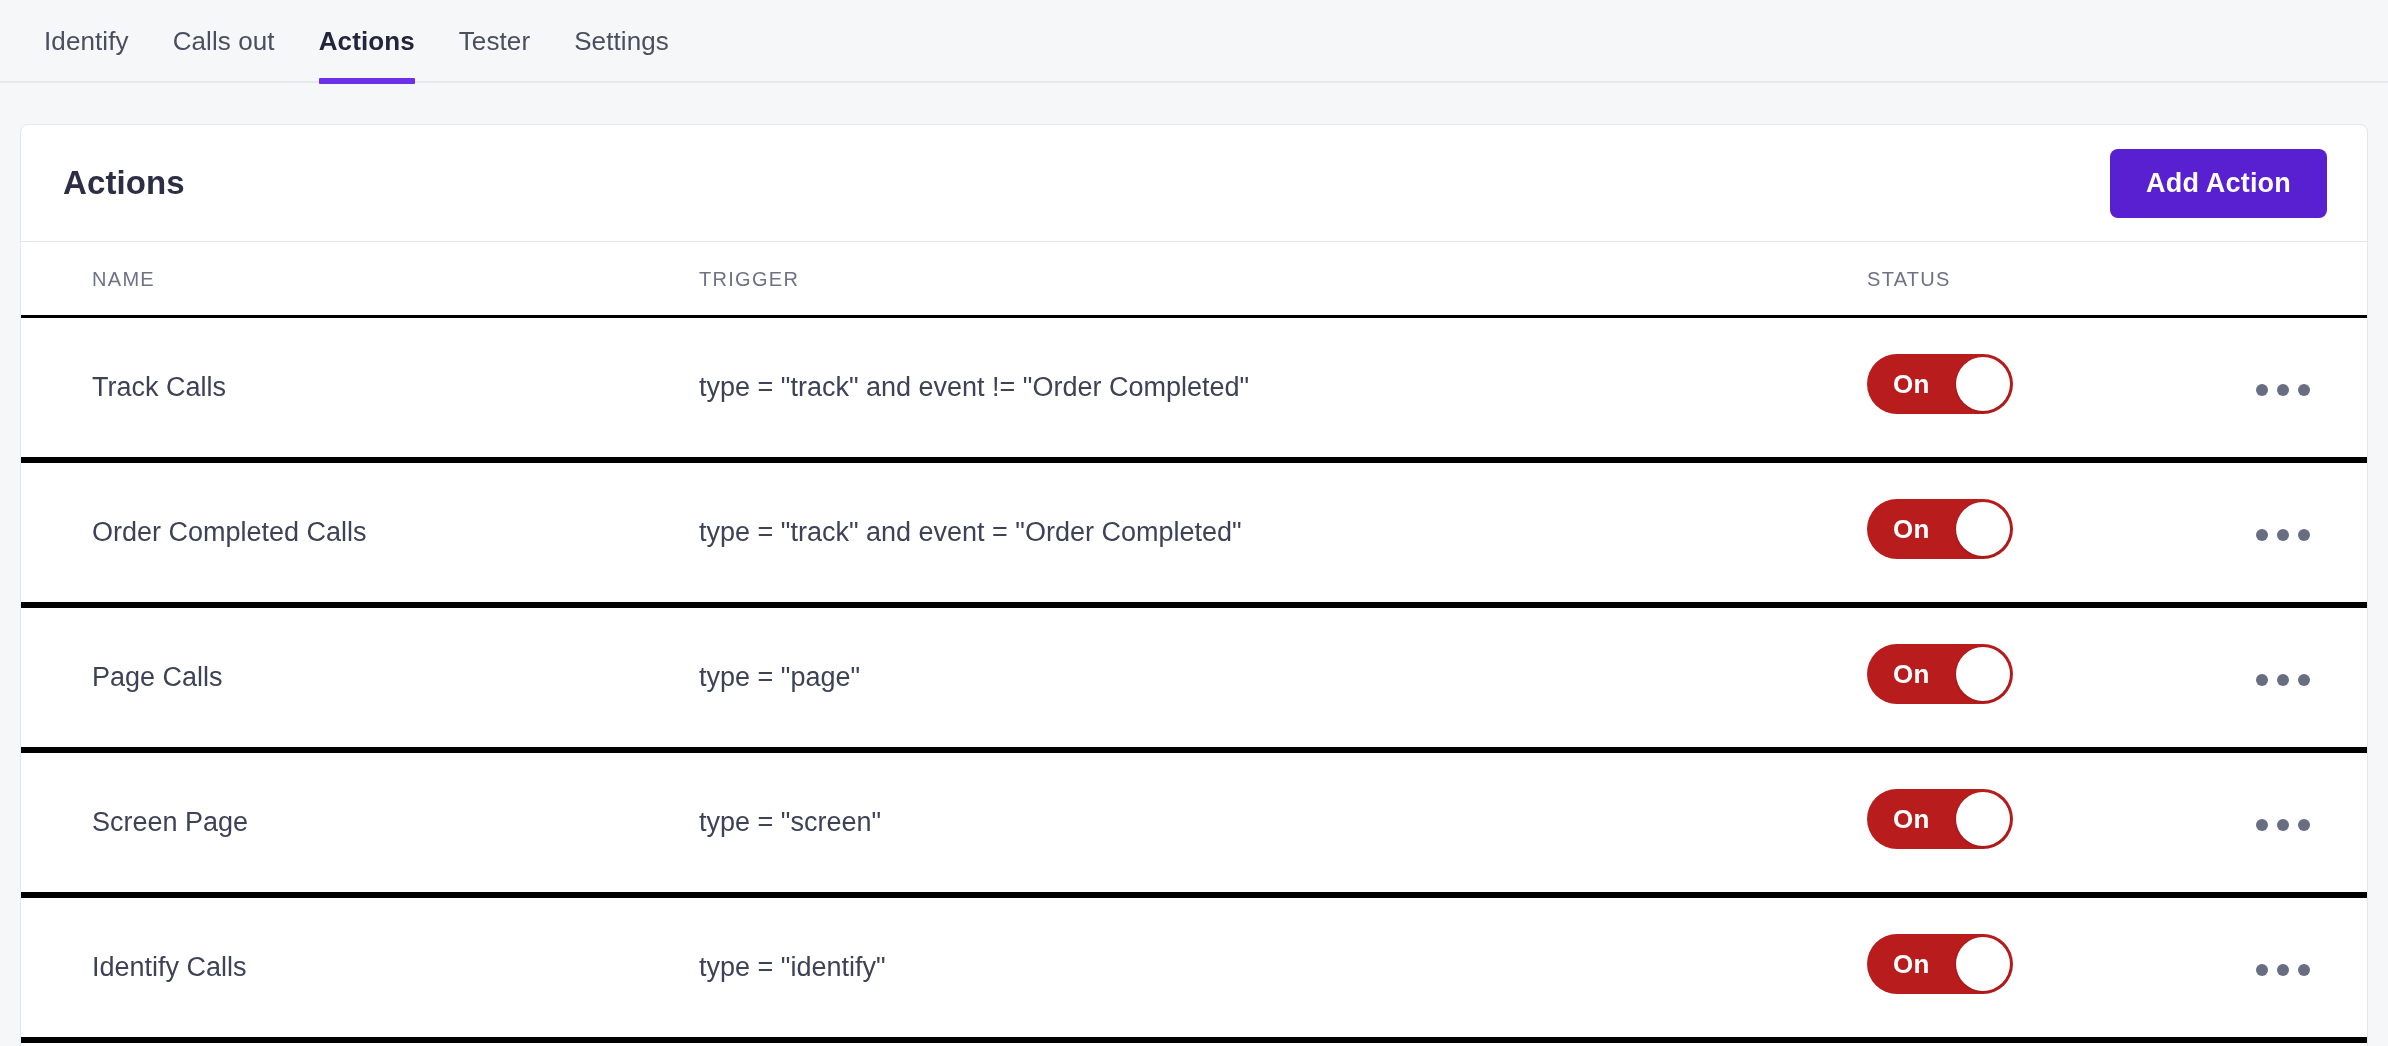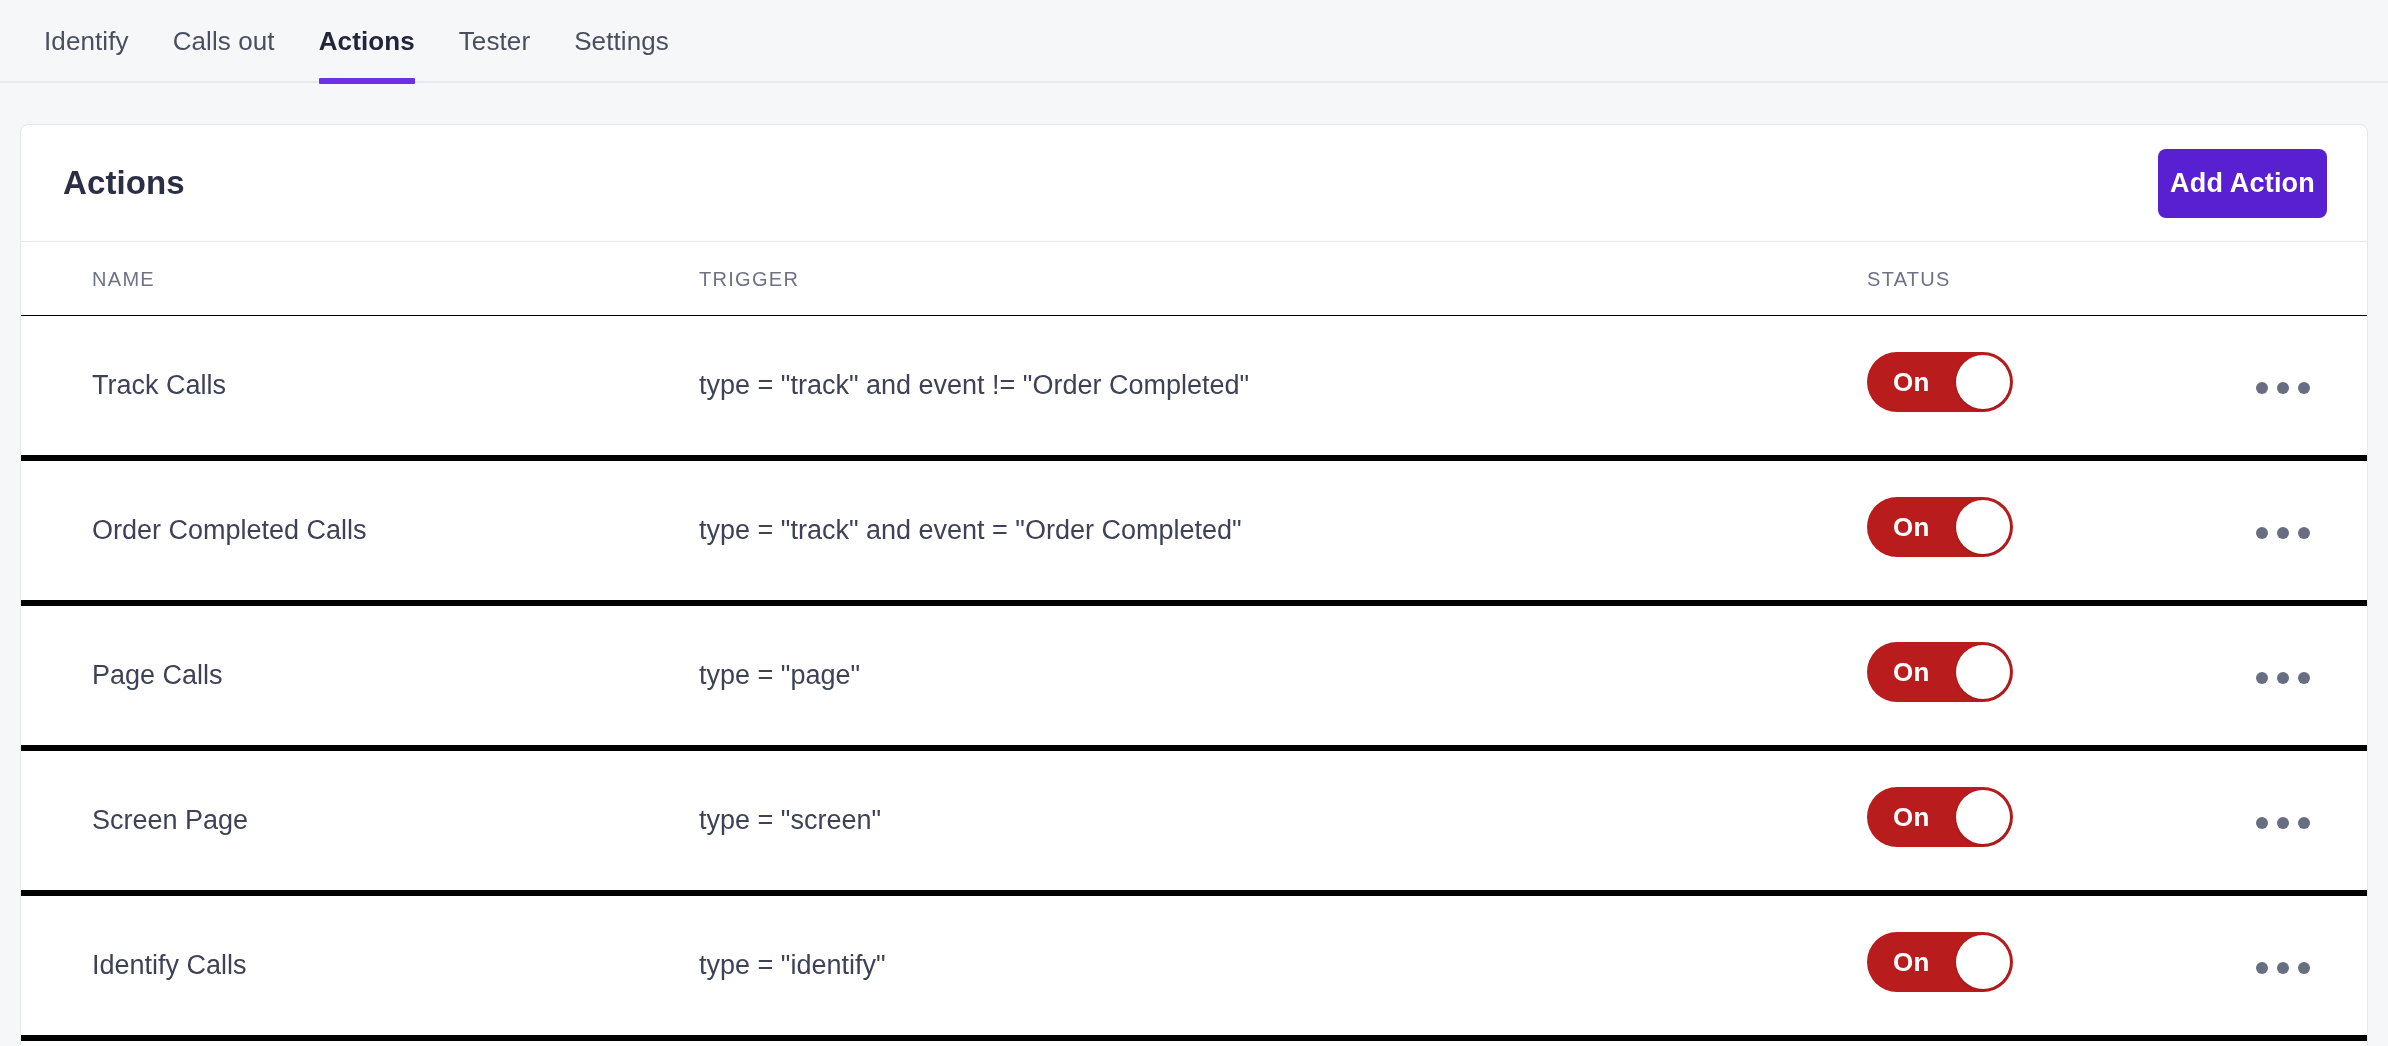--- a/index.html
+++ b/index.html
@@ -79,40 +79,40 @@
     color: #2b2e45;
     letter-spacing: 0.1px;
   }
   .add-btn {
     background: #5920d2;
     color: #ffffff;
     font-size: 27px;
     font-weight: bold;
     border: none;
     border-radius: 8px;
-    padding: 19px 12px;
+    padding: 19px 36px;
     cursor: pointer;
     font-family: "Liberation Sans", sans-serif;
     letter-spacing: 0.2px;
   }
 
   
   table.actions-table {
     width: 100%;
     border-collapse: collapse;
     table-layout: fixed;
   }
   table.actions-table th {
     text-align: left;
     font-size: 20px;
     font-weight: normal;
     color: #6d7285;
     letter-spacing: 1.3px;
     padding: 26px 0 24px 0;
-    border-bottom: 1px solid #000000;
+    border-bottom: 3px solid #000000;
     background: #ffffff;
   }
   table.actions-table td {
     font-size: 27px;
     color: #3d4256;
     padding: 36px 0;
     border-bottom: 6px solid #000000;
     vertical-align: middle;
   }
   tr.row:last-child td { border-bottom: none; }

